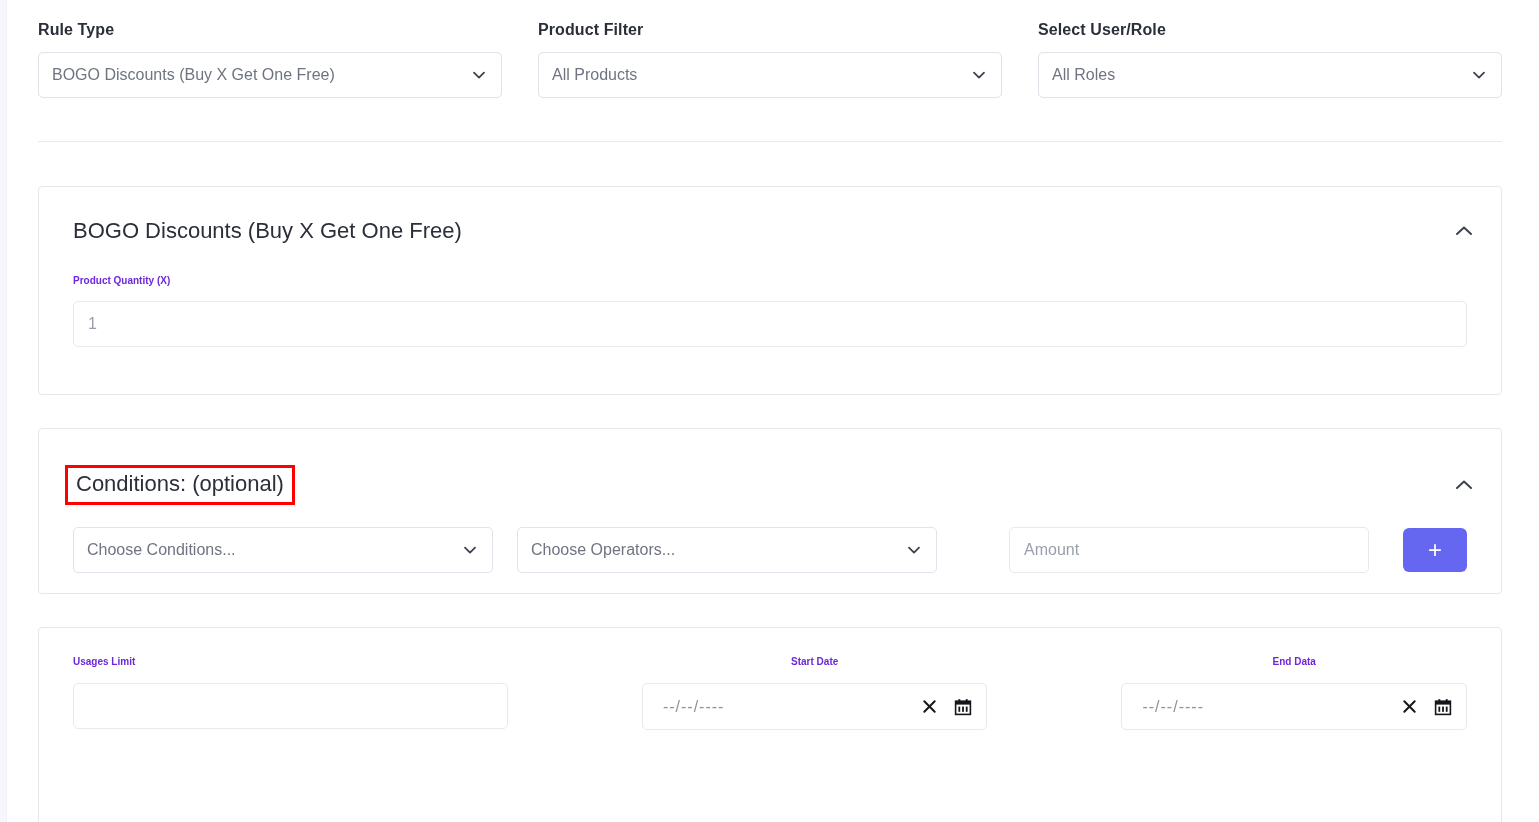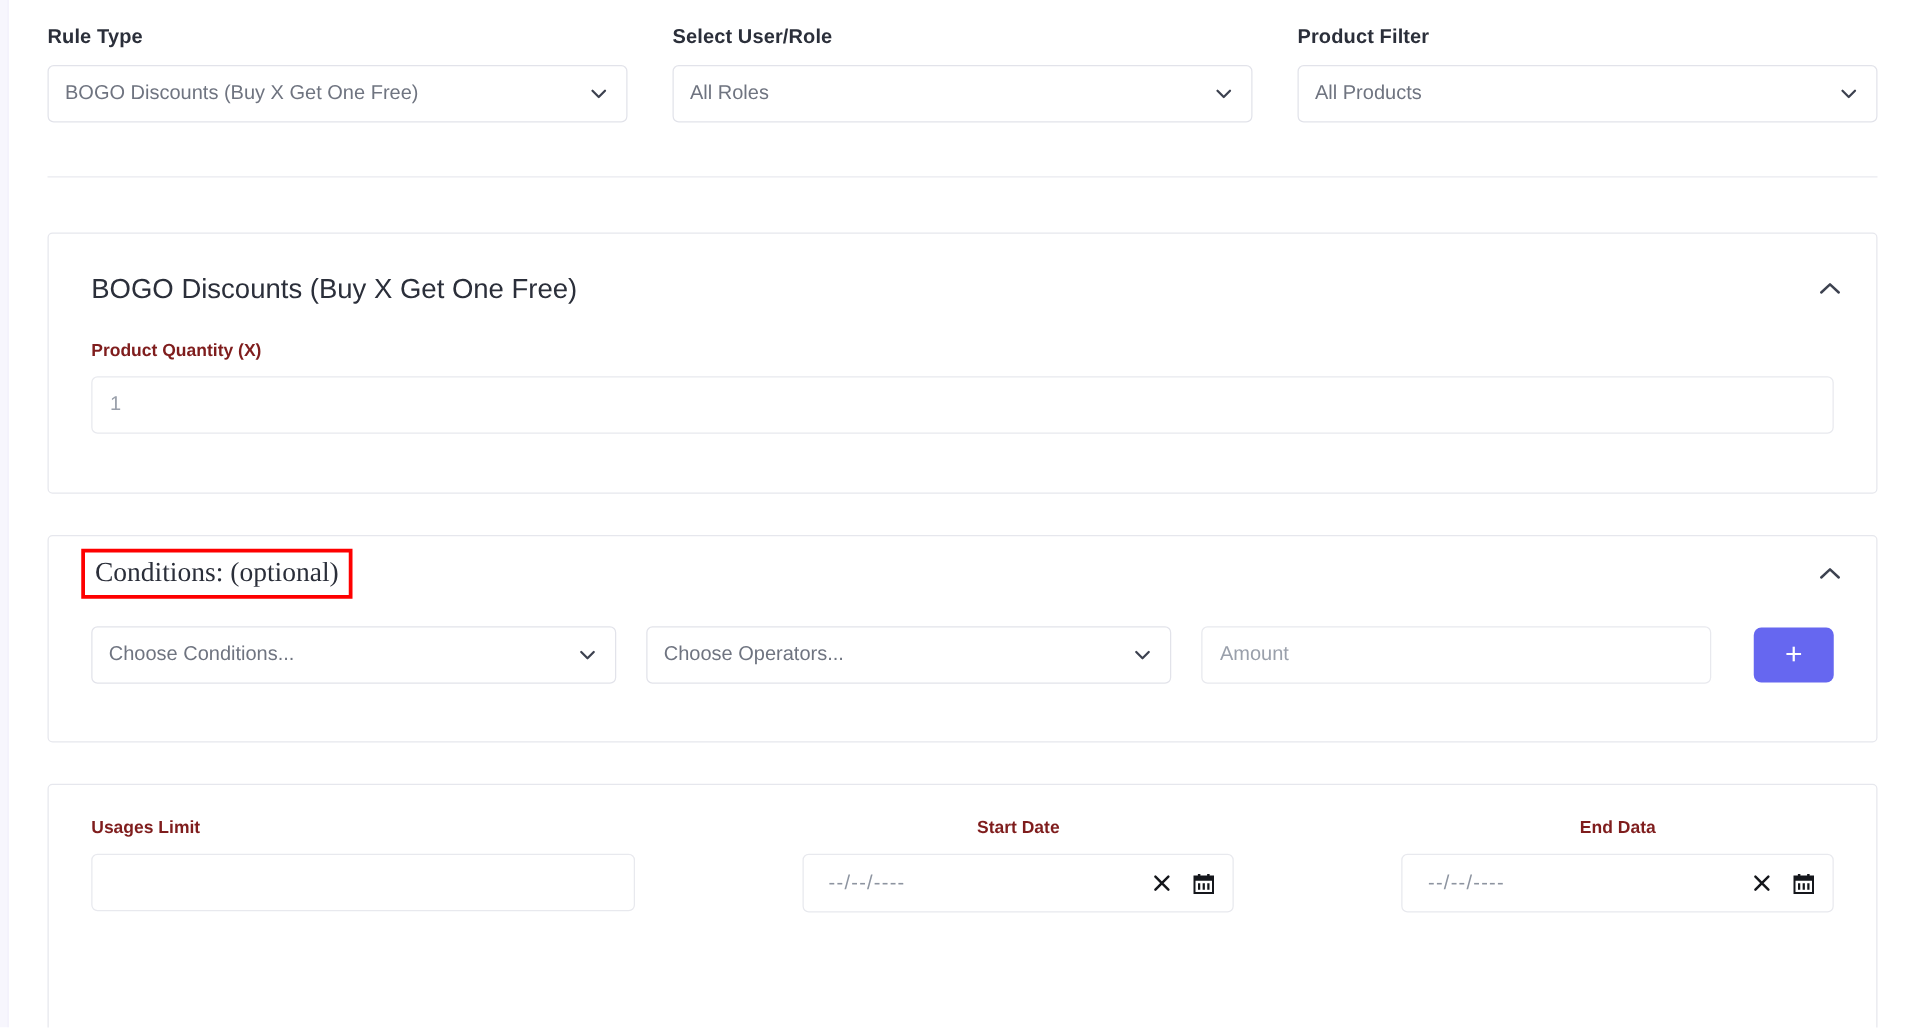--- a/index.html
+++ b/index.html
@@ -107,23 +107,23 @@
   .chev-lg {
     position: absolute;
     right: 0; top: 50%;
     transform: translateY(-50%);
     width: 22px; height: 22px;
     cursor: pointer;
   }
   .chev-lg svg { display: block; }
 
   .sub-label {
-    font-size: 14px;
+    font-size: 10px;
     font-weight: 700;
-    color: #7f1d1d;
+    color: #6d28d9;
     line-height: 19px;
   }
   .text-input {
     height: 46px;
     background: #fff;
     border: 1px solid #e8e9ee;
     border-radius: 5px;
     display: flex;
     align-items: center;
     padding: 0 14px;
@@ -133,29 +133,29 @@
   }
 
   
   #card-bogo { top: 186px; height: 209px; }
   #card-bogo .card-header { margin: 30px 26px 0 34px; }
   #card-bogo .sub-label { margin: 26px 0 0 34px; }
   #card-bogo .qty-input { margin: 11px 34px 0 34px; }
 
   
   #card-cond { top: 428px; height: 166px; }
-  #card-cond .card-header { margin: 10px 26px 0 26px; font-family: Liberation Serif, serif; }
+  #card-cond .card-header { margin: 36px 26px 0 26px; }
   #card-cond .cond-row {
     display: flex;
     align-items: center;
     margin: 22px 34px 0 34px;
     gap: 24px;
   }
   .cond-select { width: 420px; }
-  .cond-amount { flex: 1; }
+  .cond-amount { flex: 1; margin-left: 48px; }
   .add-btn {
     width: 64px; height: 44px;
     background: #6667f0;
     border: none;
     border-radius: 6px;
     color: #fff;
     font-size: 24px;
     line-height: 1;
     display: flex;
     align-items: center;
@@ -224,35 +224,35 @@
         <span class="val">BOGO Discounts (Buy X Get One Free)</span>
         <span class="chev-sm">
           <svg viewBox="0 0 16 16" width="16" height="16">
               <path d="M3 5.6 L8 10.6 L13 5.6" fill="none" stroke="#3d4250" stroke-width="1.8" stroke-linecap="round" stroke-linejoin="round"></path>
             </svg>
         </span>
       </div>
     </div>
 
     <div class="filter-col">
+      <div class="field-label">Product Filter</div>
+      <div class="select-box">
+        <span class="val">All Products</span>
+        <span class="chev-sm">
+          <svg viewBox="0 0 16 16" width="16" height="16">
+              <path d="M3 5.6 L8 10.6 L13 5.6" fill="none" stroke="#3d4250" stroke-width="1.8" stroke-linecap="round" stroke-linejoin="round"></path>
+            </svg>
+        </span>
+      </div>
+    </div>
+
+    <div class="filter-col">
       <div class="field-label">Select User/Role</div>
       <div class="select-box">
         <span class="val">All Roles</span>
-        <span class="chev-sm">
-          <svg viewBox="0 0 16 16" width="16" height="16">
-              <path d="M3 5.6 L8 10.6 L13 5.6" fill="none" stroke="#3d4250" stroke-width="1.8" stroke-linecap="round" stroke-linejoin="round"></path>
-            </svg>
-        </span>
-      </div>
-    </div>
-
-    <div class="filter-col">
-      <div class="field-label">Product Filter</div>
-      <div class="select-box">
-        <span class="val">All Products</span>
         <span class="chev-sm">
           <svg viewBox="0 0 16 16" width="16" height="16">
               <path d="M3 5.6 L8 10.6 L13 5.6" fill="none" stroke="#3d4250" stroke-width="1.8" stroke-linecap="round" stroke-linejoin="round"></path>
             </svg>
         </span>
       </div>
     </div>
 
   </div>
 

